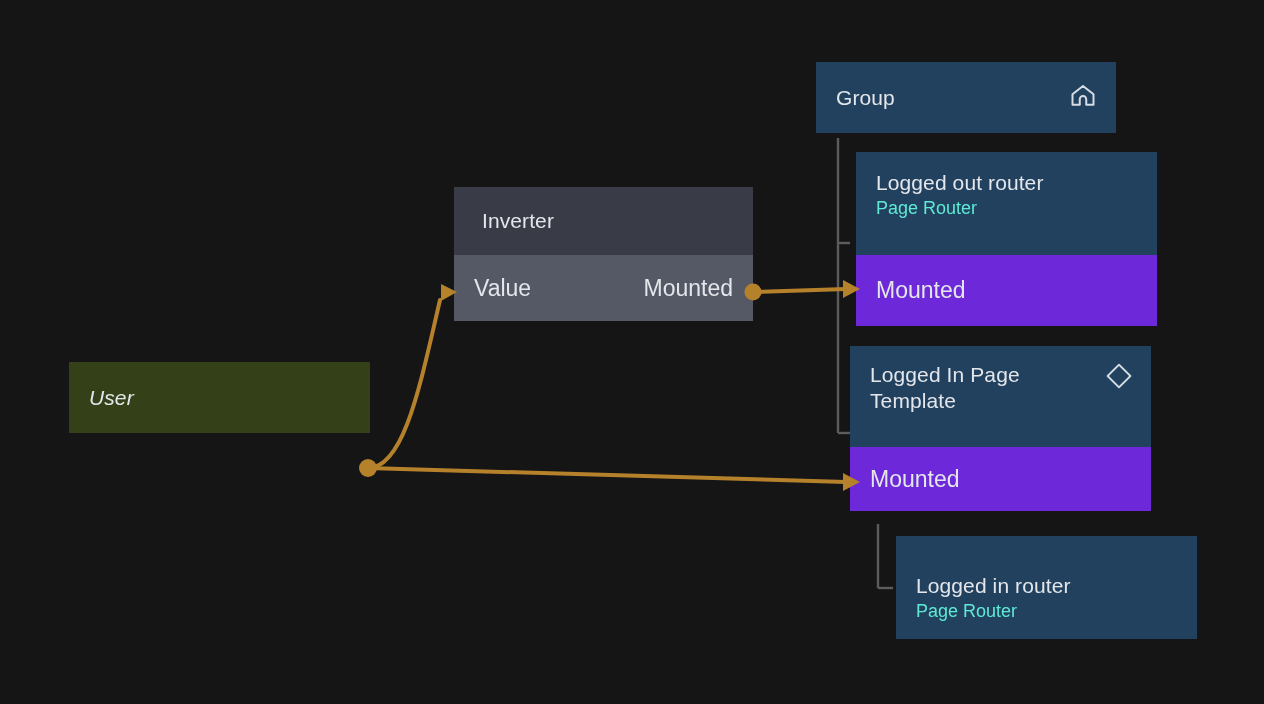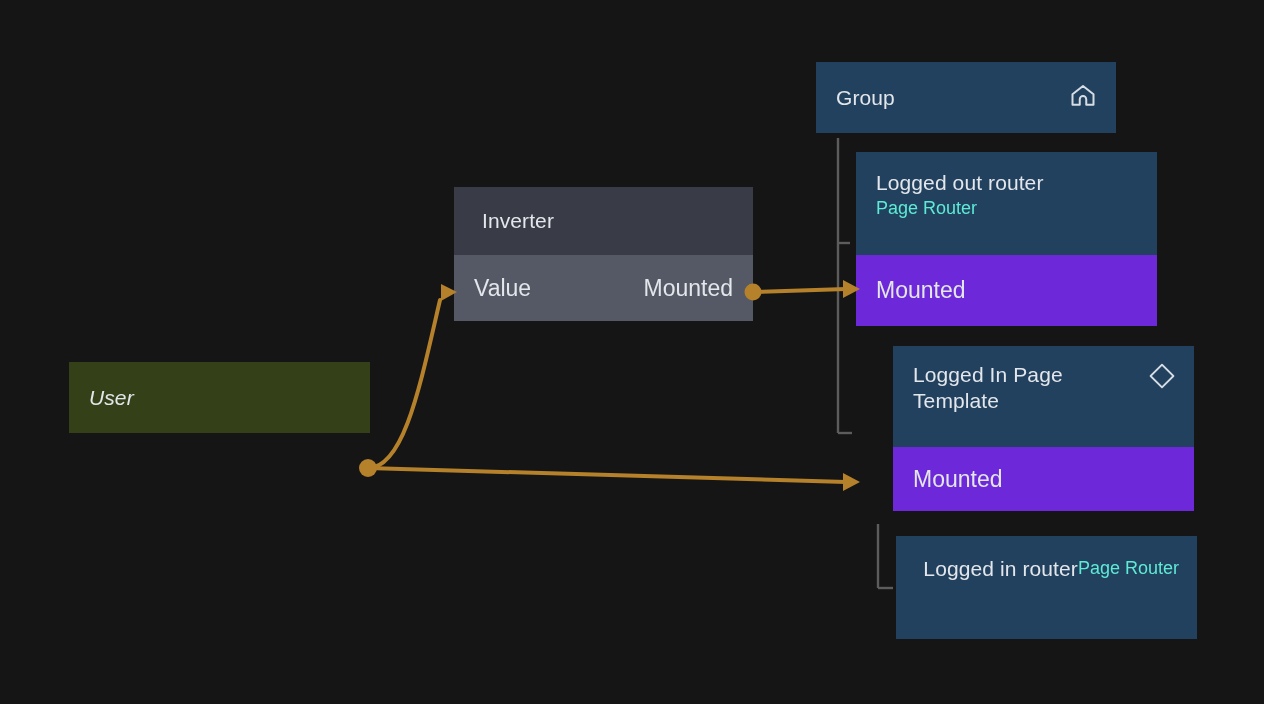--- a/index.html
+++ b/index.html
@@ -71,35 +71,35 @@
   #node-logged-out-router { left: 856px; top: 152px; width: 301px; }
   #node-logged-out-router .node-header {
     width: 301px; height: 103px;
     padding: 18px 18px 0 20px;
     align-items: flex-start; flex-direction: column; justify-content: flex-start;
   }
   #node-logged-out-router .node-row {
     width: 301px; height: 71px; padding-left: 20px;
   }
 
-  #node-logged-in-template { left: 893px; top: 346px; width: 301px; }
+  #node-logged-in-template { left: 850px; top: 346px; width: 301px; }
   #node-logged-in-template .node-header {
     width: 301px; height: 101px;
     padding: 16px 18px 0 20px;
     align-items: flex-start;
   }
   #node-logged-in-template .node-row {
     width: 301px; height: 64px; padding-left: 20px;
   }
 
   #node-logged-in-router { left: 896px; top: 536px; width: 301px; }
   #node-logged-in-router .node-header {
     width: 301px; height: 103px;
     padding: 20px 18px 0 20px;
-    align-items: flex-start; flex-direction: row; justify-content: flex-end;
+    align-items: flex-start; flex-direction: column; justify-content: center;
   }
 
   #node-inverter { left: 454px; top: 187px; width: 299px; }
   #node-inverter .node-header {
     width: 299px; height: 68px; padding: 0 18px 0 28px;
   }
   #node-inverter .node-row {
     width: 299px; height: 66px; padding: 0 20px;
     justify-content: space-between;
   }

